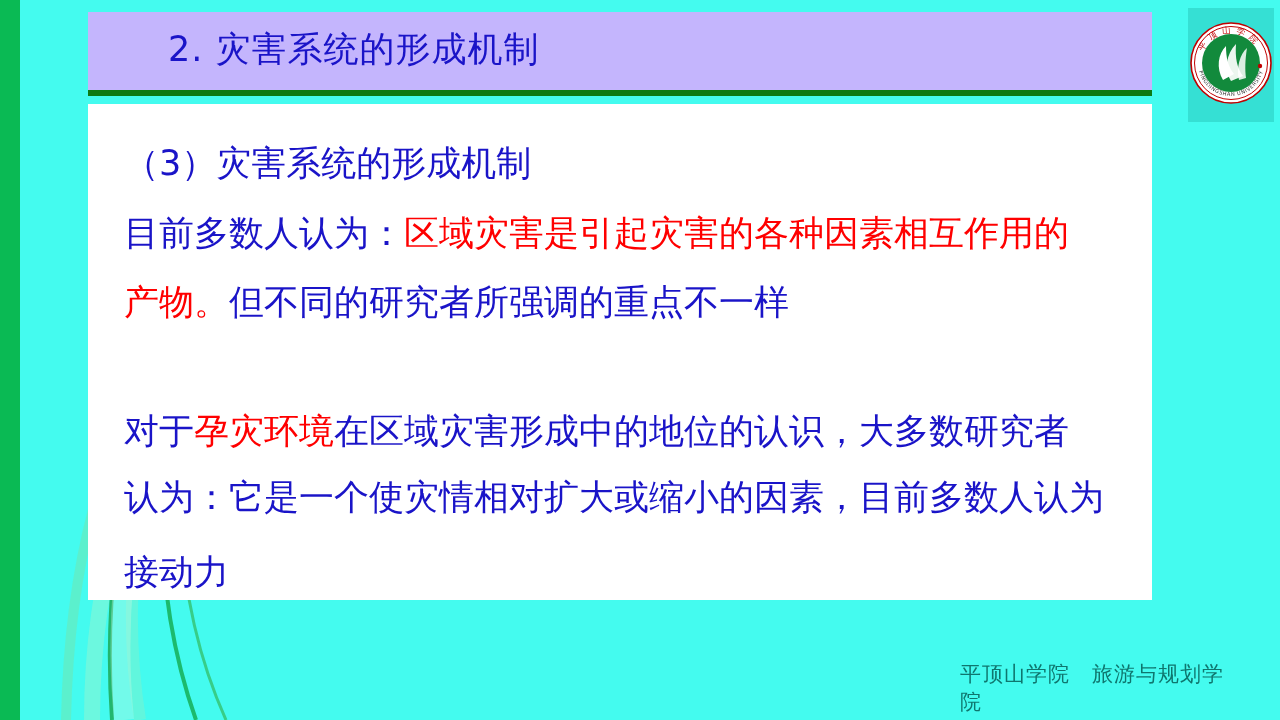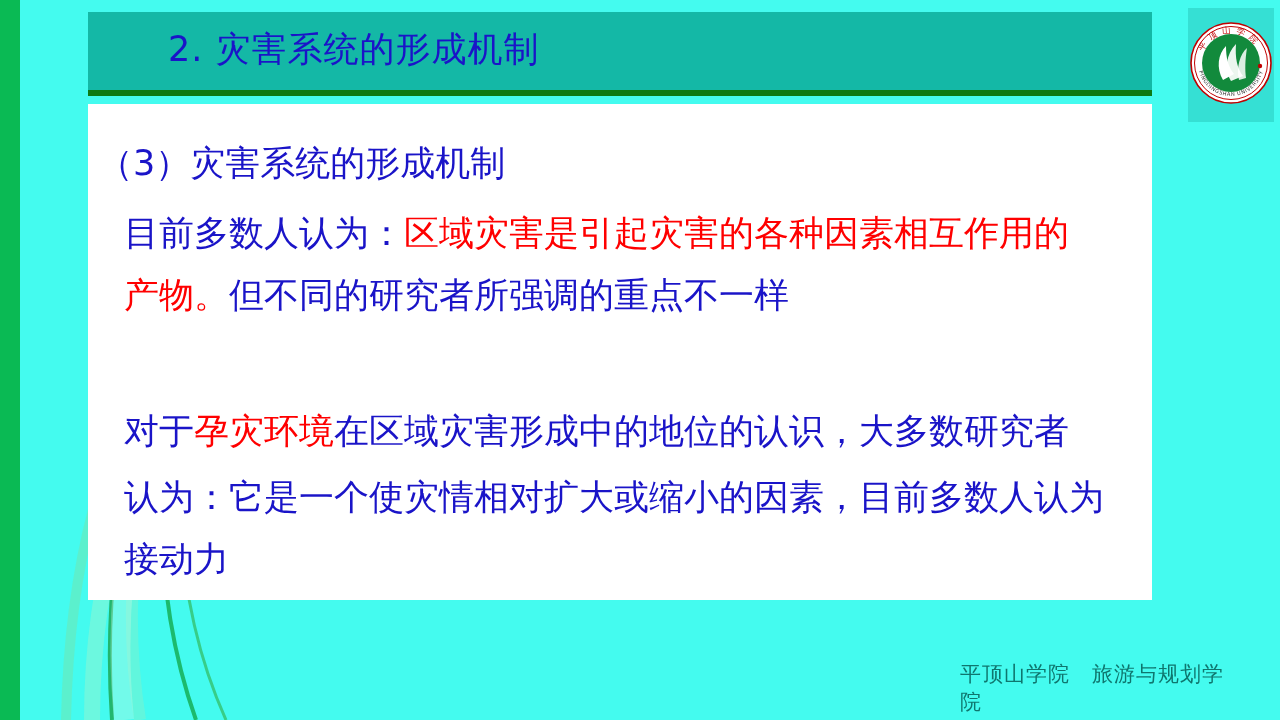--- a/index.html
+++ b/index.html
@@ -41,21 +41,21 @@
     pointer-events: none;
   }
 
   
   #title-box {
     position: absolute;
     left: 88px;
     top: 12px;
     width: 1064px;
     height: 78px;
-    background: #14b8a6;
+    background: #c4b5fd;
     z-index: 3;
   }
   #title-underline {
     position: absolute;
     left: 88px;
     top: 90px;
     width: 1064px;
     height: 6px;
     background: #0d7a14;
     z-index: 3;
@@ -98,21 +98,21 @@
   .body-line {
     position: absolute;
     left: 36px;
     white-space: nowrap;
     font-size: 35px;
     font-weight: 400;
     color: #1a14c8;
     font-family: "DejaVu Sans", "Liberation Sans", sans-serif;
     line-height: 1;
   }
-  .body-line.indent  { left: 10px; }
+  .body-line.indent  { left: 36px; }
   .red { color: #ff0000; }
   .blue { color: #1a14c8; }
 
   
   #footer {
     position: absolute;
     left: 960px;
     top: 660px;
     width: 270px;
     z-index: 4;
@@ -164,21 +164,21 @@
       <text font-family="DejaVu Sans, sans-serif" font-size="5.2" fill="#333333" letter-spacing="0.6">
         <textPath href="#arc-bot" startOffset="8%">PINGDINGSHAN UNIVERSITY</textPath>
       </text>
     </svg>
   </div>
 
   <div id="content-box">
 
   <div class="body-line indent" style="top: 42px;"><span class="blue">（3）灾害系统的形成机制</span></div>
       <div class="body-line" style="top: 112px;"><span class="blue">目前多数人认为：</span><span class="red">区域灾害是引起灾害的各种因素相互作用的</span></div>
-      <div class="body-line" style="top: 174px;"><span class="red">产物。</span><span class="blue">但不同的研究者所强调的重点不一样</span></div>
+      <div class="body-line" style="top: 184px; font-family: Liberation Mono, monospace;"><span class="red">产物。</span><span class="blue">但不同的研究者所强调的重点不一样</span></div>
       <div class="body-line" style="top: 310px;"><span class="blue">对于</span><span class="red">孕灾环境</span><span class="blue">在区域灾害形成中的地位的认识，大多数研究者</span></div>
       <div class="body-line" style="top: 376px;"><span class="blue">认为：它是一个使灾情相对扩大或缩小的因素，目前多数人认为</span></div>
-      <div class="body-line" style="top: 438px;"><span class="blue">接动力</span></div>
+      <div class="body-line" style="top: 451px;"><span class="blue">接动力</span></div>
     </div>
 
   <div id="footer">平顶山学院　旅游与规划学院</div>
 
 </div>
 
 </body></html>

